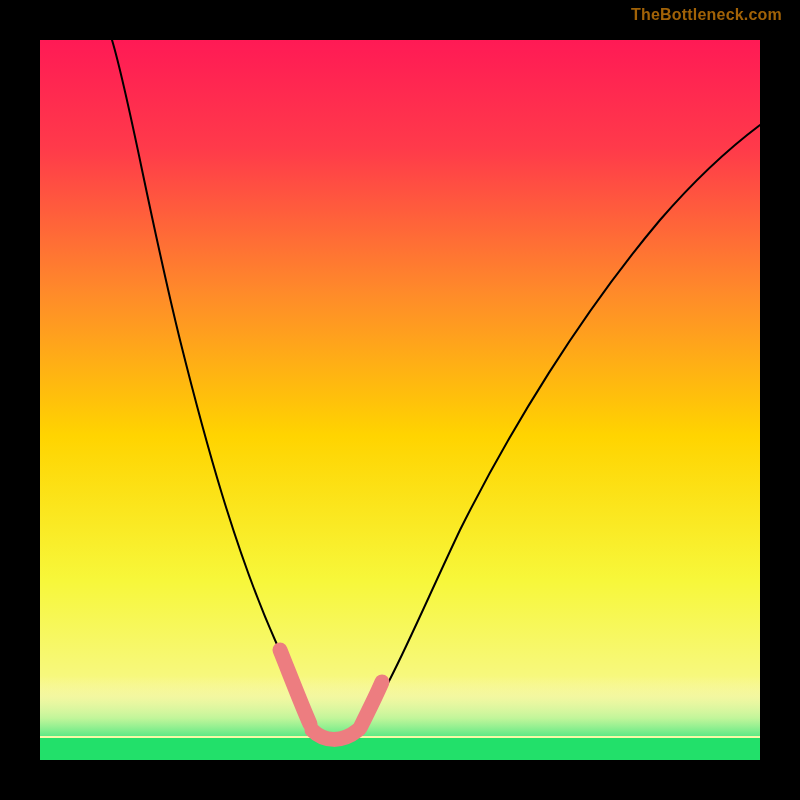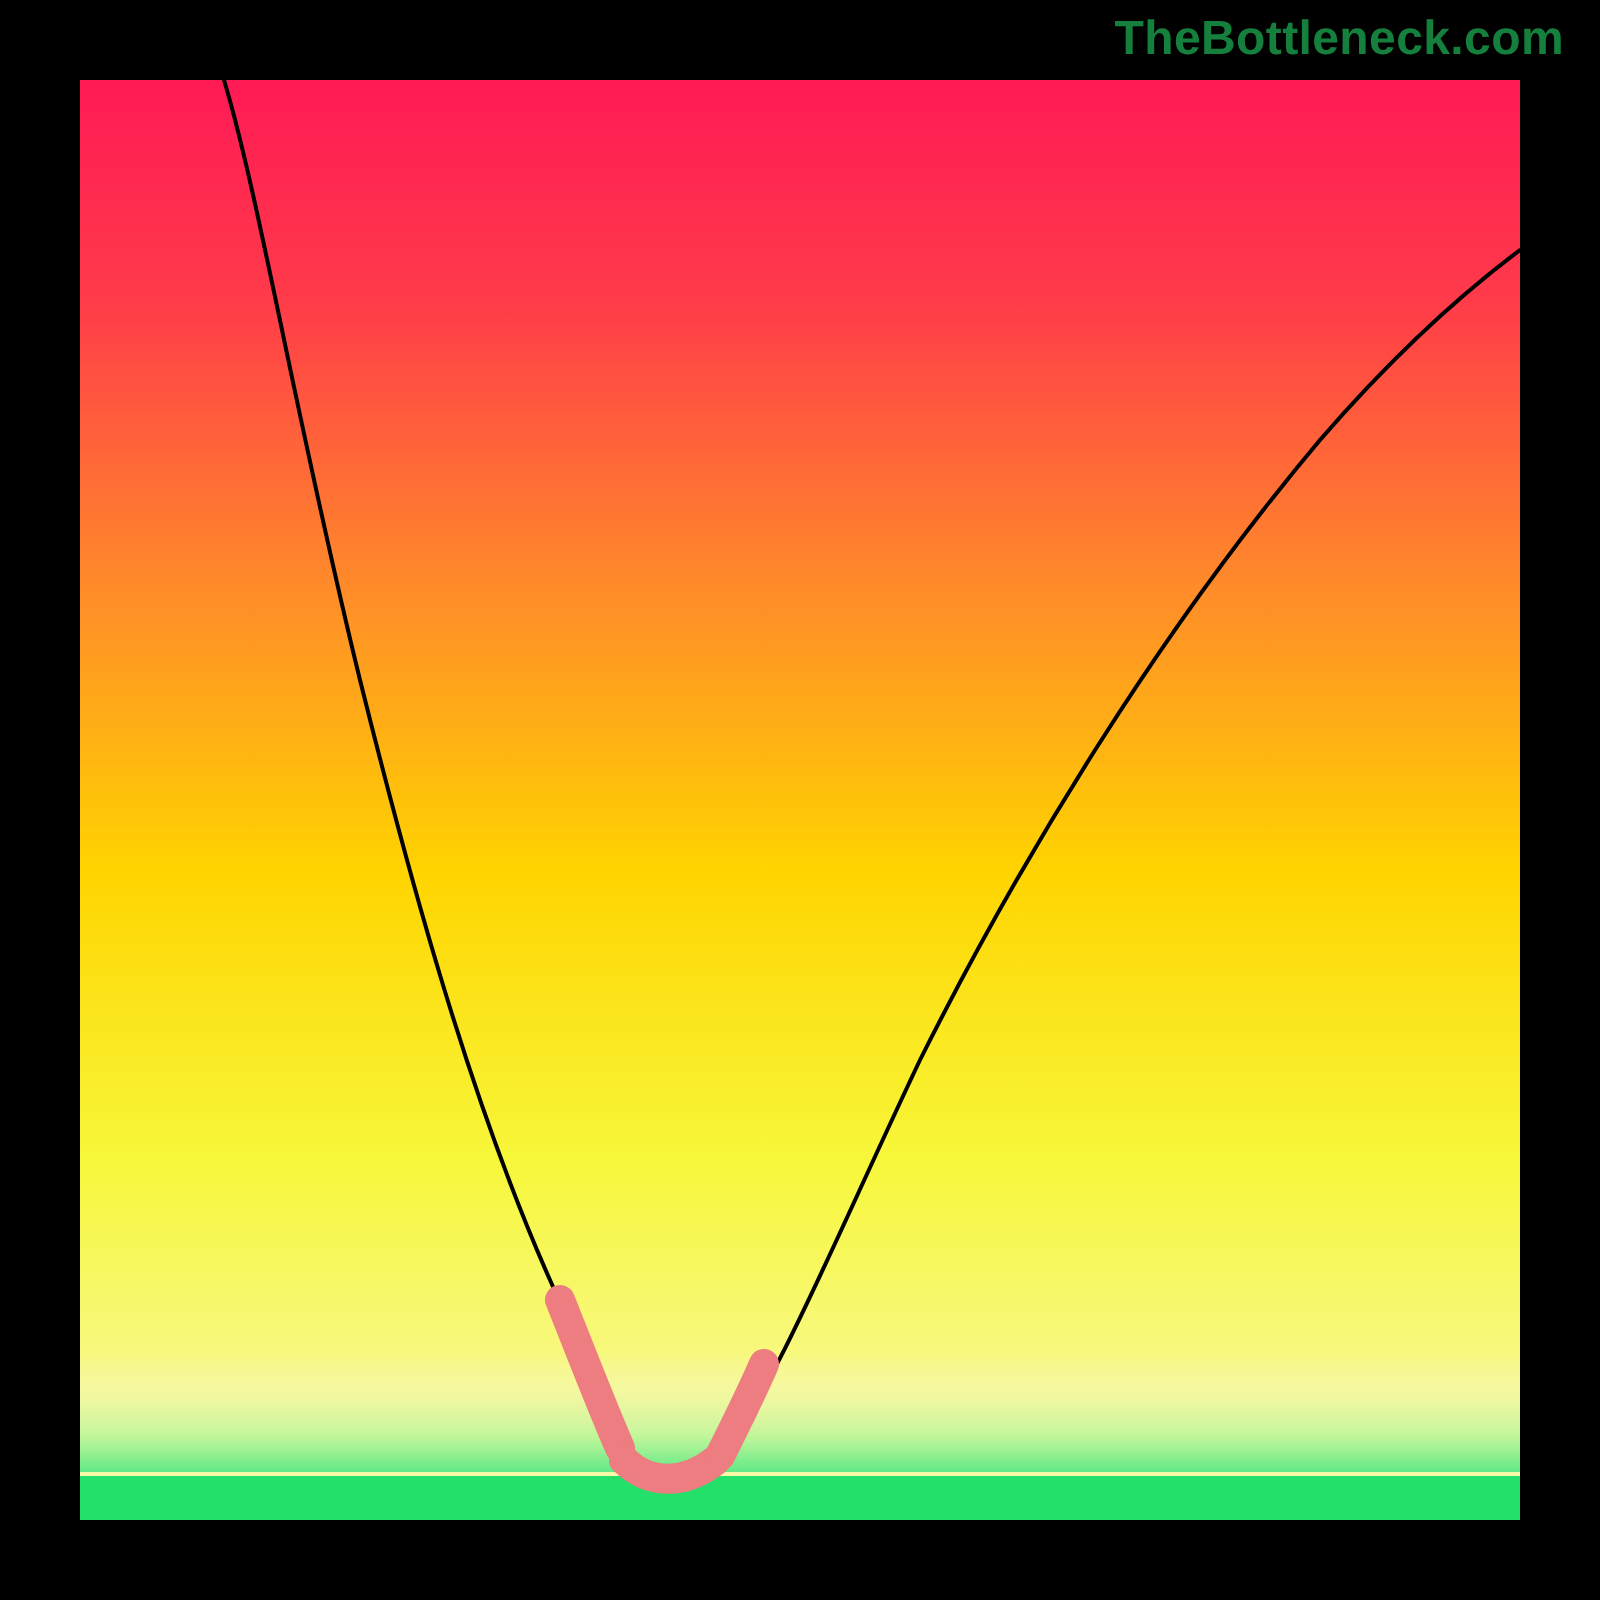--- a/index.html
+++ b/index.html
@@ -14,22 +14,22 @@
   .stage {
     position: relative;
     width: 800px;
     height: 800px;
     background: #000;
   }
   .watermark {
     position: absolute;
     top: 6px;
     right: 18px;
-    color: #15803d;
-    font-size: 24px;
+    color: #a16207;
+    font-size: 16px;
     font-weight: 600;
     letter-spacing: 0.2px;
     user-select: none;
   }
   svg.plot {
     position: absolute;
     left: 40px;
     top: 40px;
     width: 720px;
     height: 720px;

